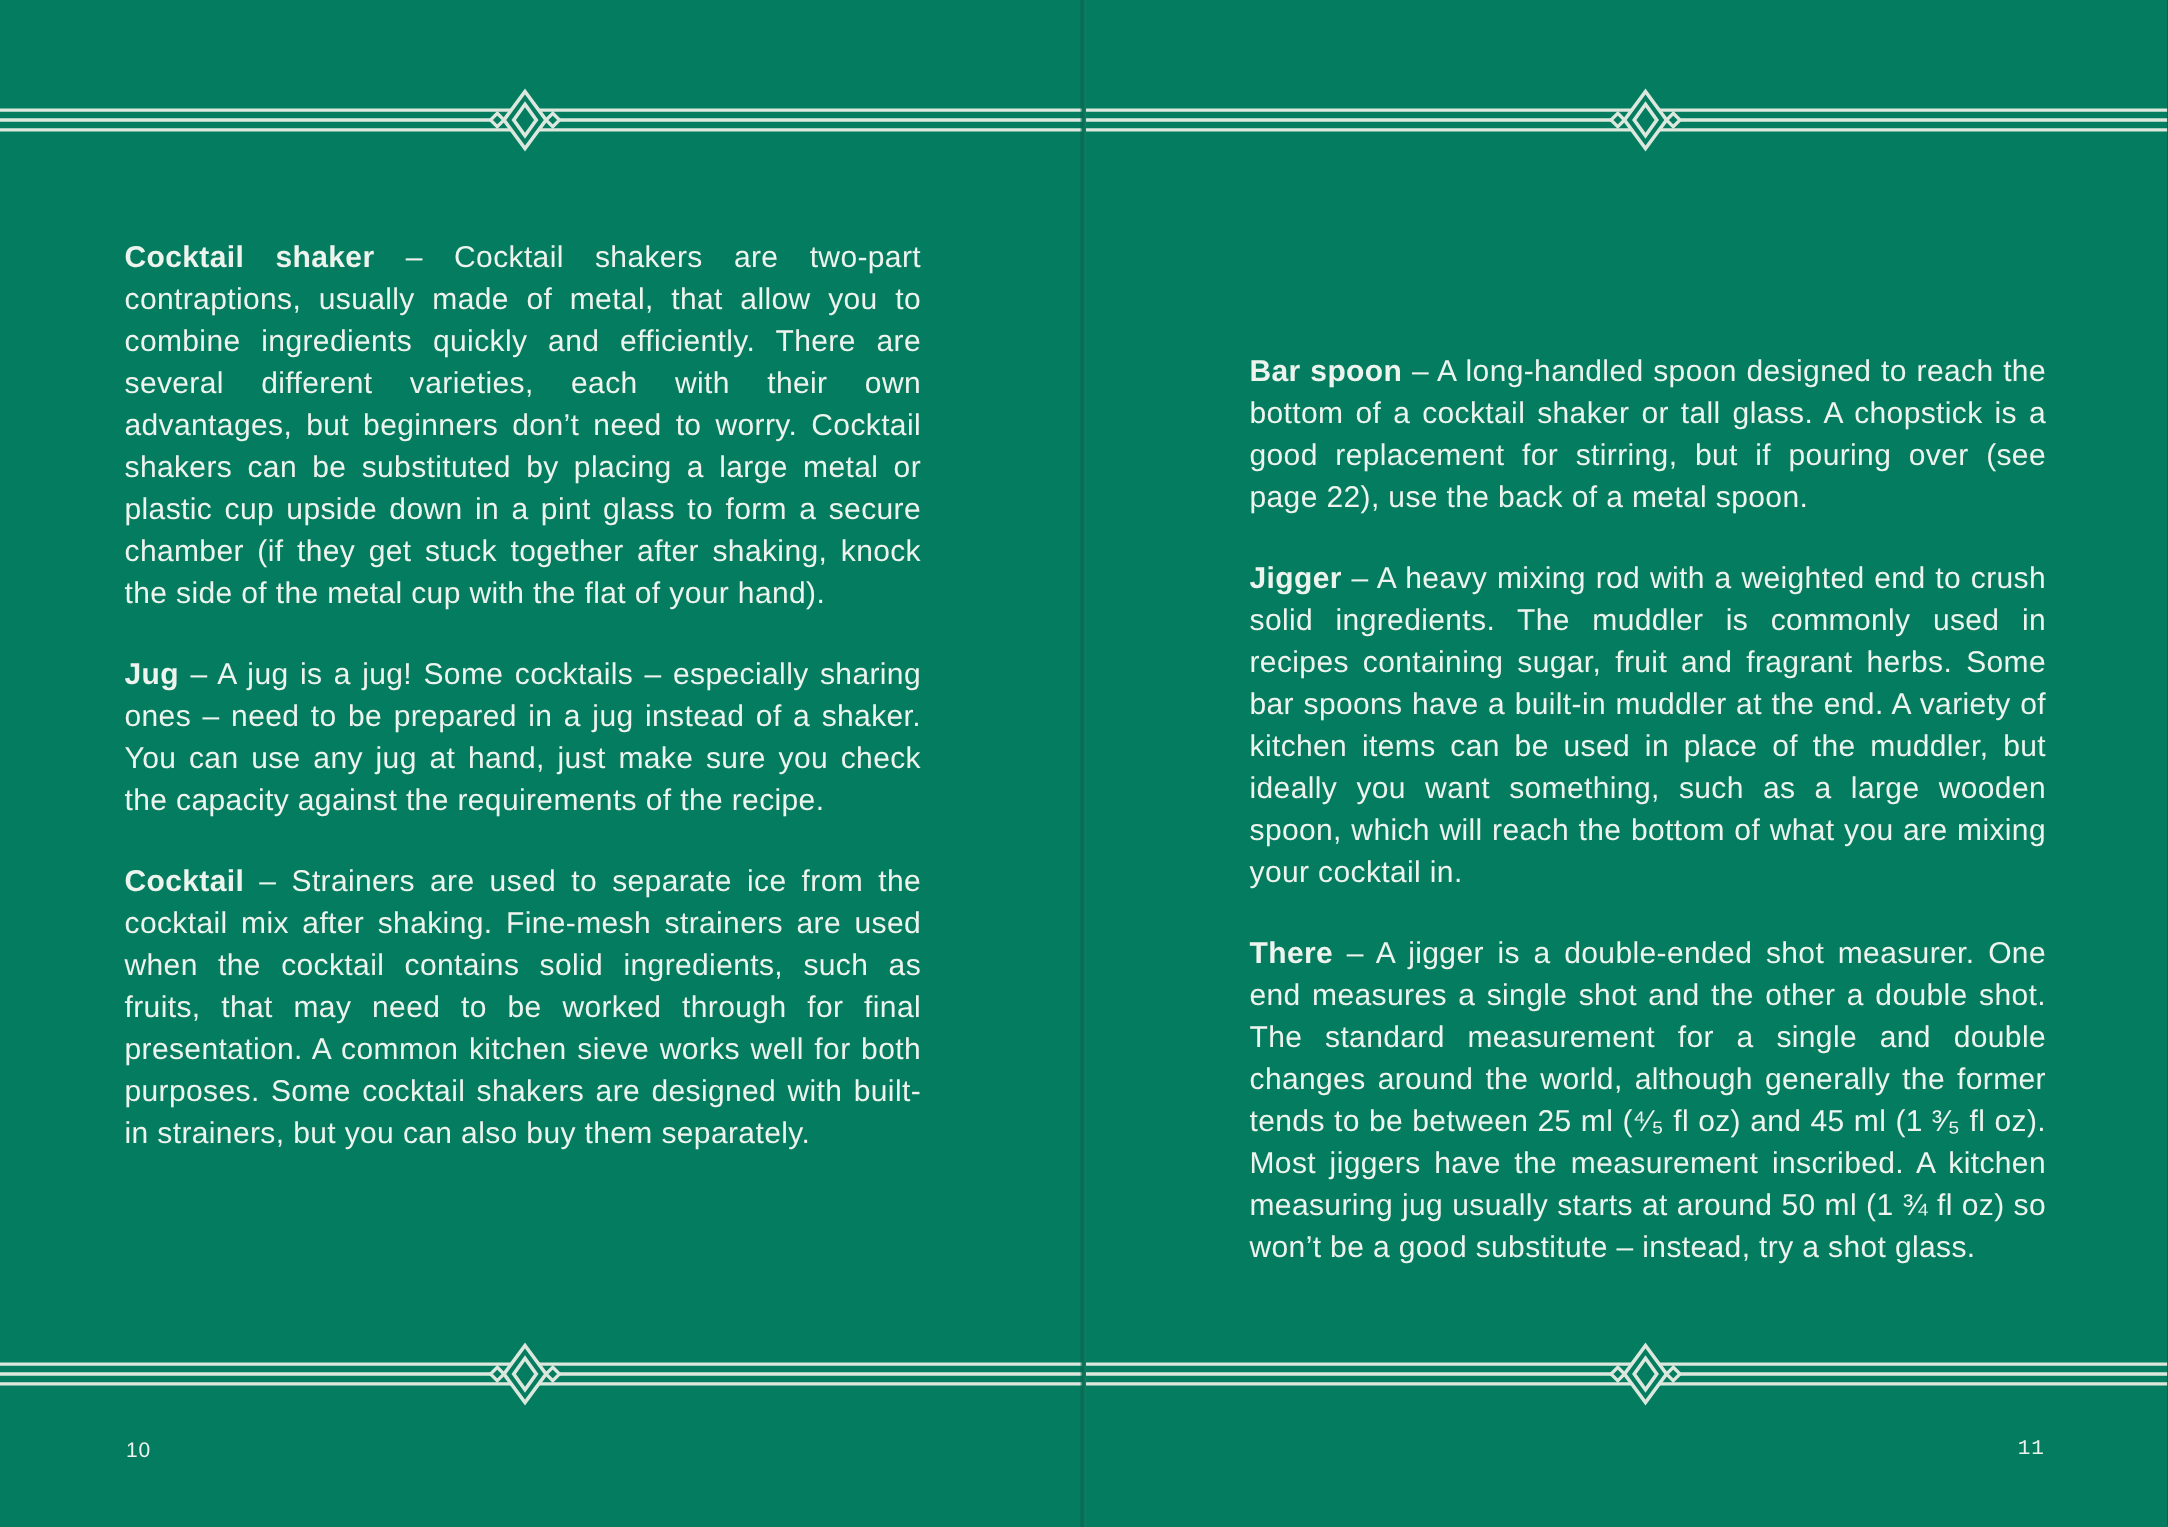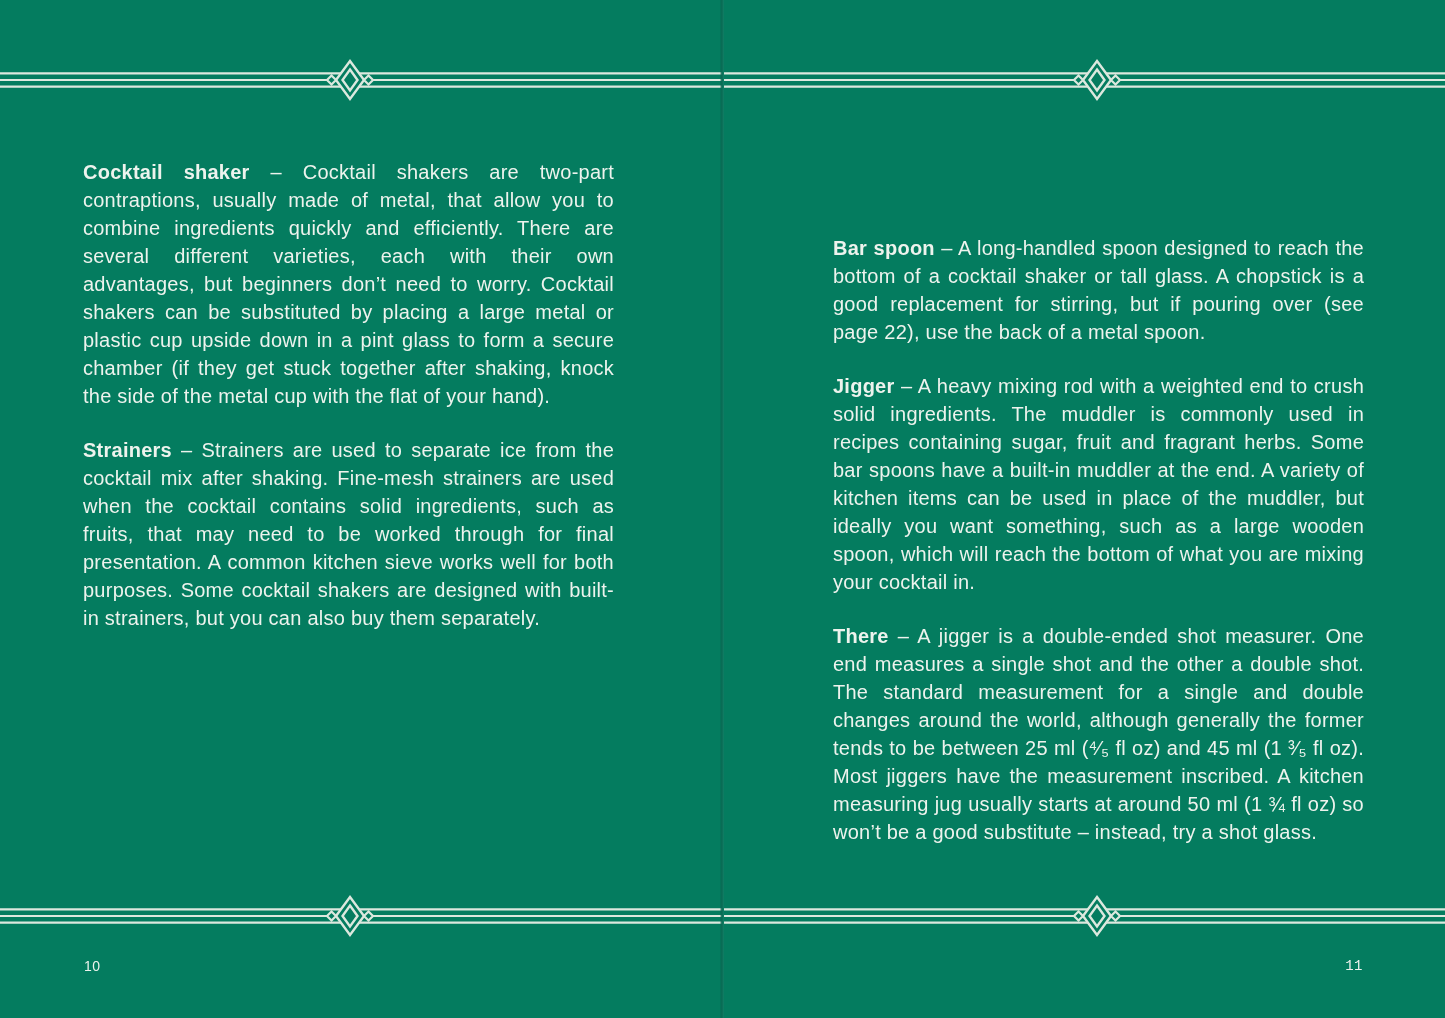--- a/index.html
+++ b/index.html
@@ -84,21 +84,25 @@
   </svg>
 
   <div class="fold"></div>
 
   <div class="col left">
     <p class="entry">
       <span class="term">Cocktail shaker</span>
       <span>– Cocktail shakers are two-part contraptions, usually made of metal, that allow you to combine ingredients quickly and efficiently. There are several different varieties, each with their own advantages, but beginners don’t need to worry. Cocktail shakers can be substituted by placing a large metal or plastic cup upside down in a pint glass to form a secure chamber (if they get stuck together after shaking, knock the side of the metal cup with the flat of your hand).</span>
     </p>
     <p class="entry">
-      <span class="term">Strainers</span>
+      <span class="term">Jug</span>
+      <span>– A jug is a jug! Some cocktails – especially sharing ones – need to be prepared in a jug instead of a shaker. You can use any jug at hand, just make sure you check the capacity against the requirements of the recipe.</span>
+    </p>
+    <p class="entry">
+      <span class="term">Cocktail</span>
       <span>– Strainers are used to separate ice from the cocktail mix after shaking. Fine-mesh strainers are used when the cocktail contains solid ingredients, such as fruits, that may need to be worked through for final presentation. A common kitchen sieve works well for both purposes. Some cocktail shakers are designed with built-in strainers, but you can also buy them separately.</span>
     </p>
   </div>
 
   <div class="col right">
     <p class="entry">
       <span class="term">Bar spoon</span>
       <span>– A long-handled spoon designed to reach the bottom of a cocktail shaker or tall glass. A chopstick is a good replacement for stirring, but if pouring over (see page 22), use the back of a metal spoon.</span>
     </p>
     <p class="entry">

